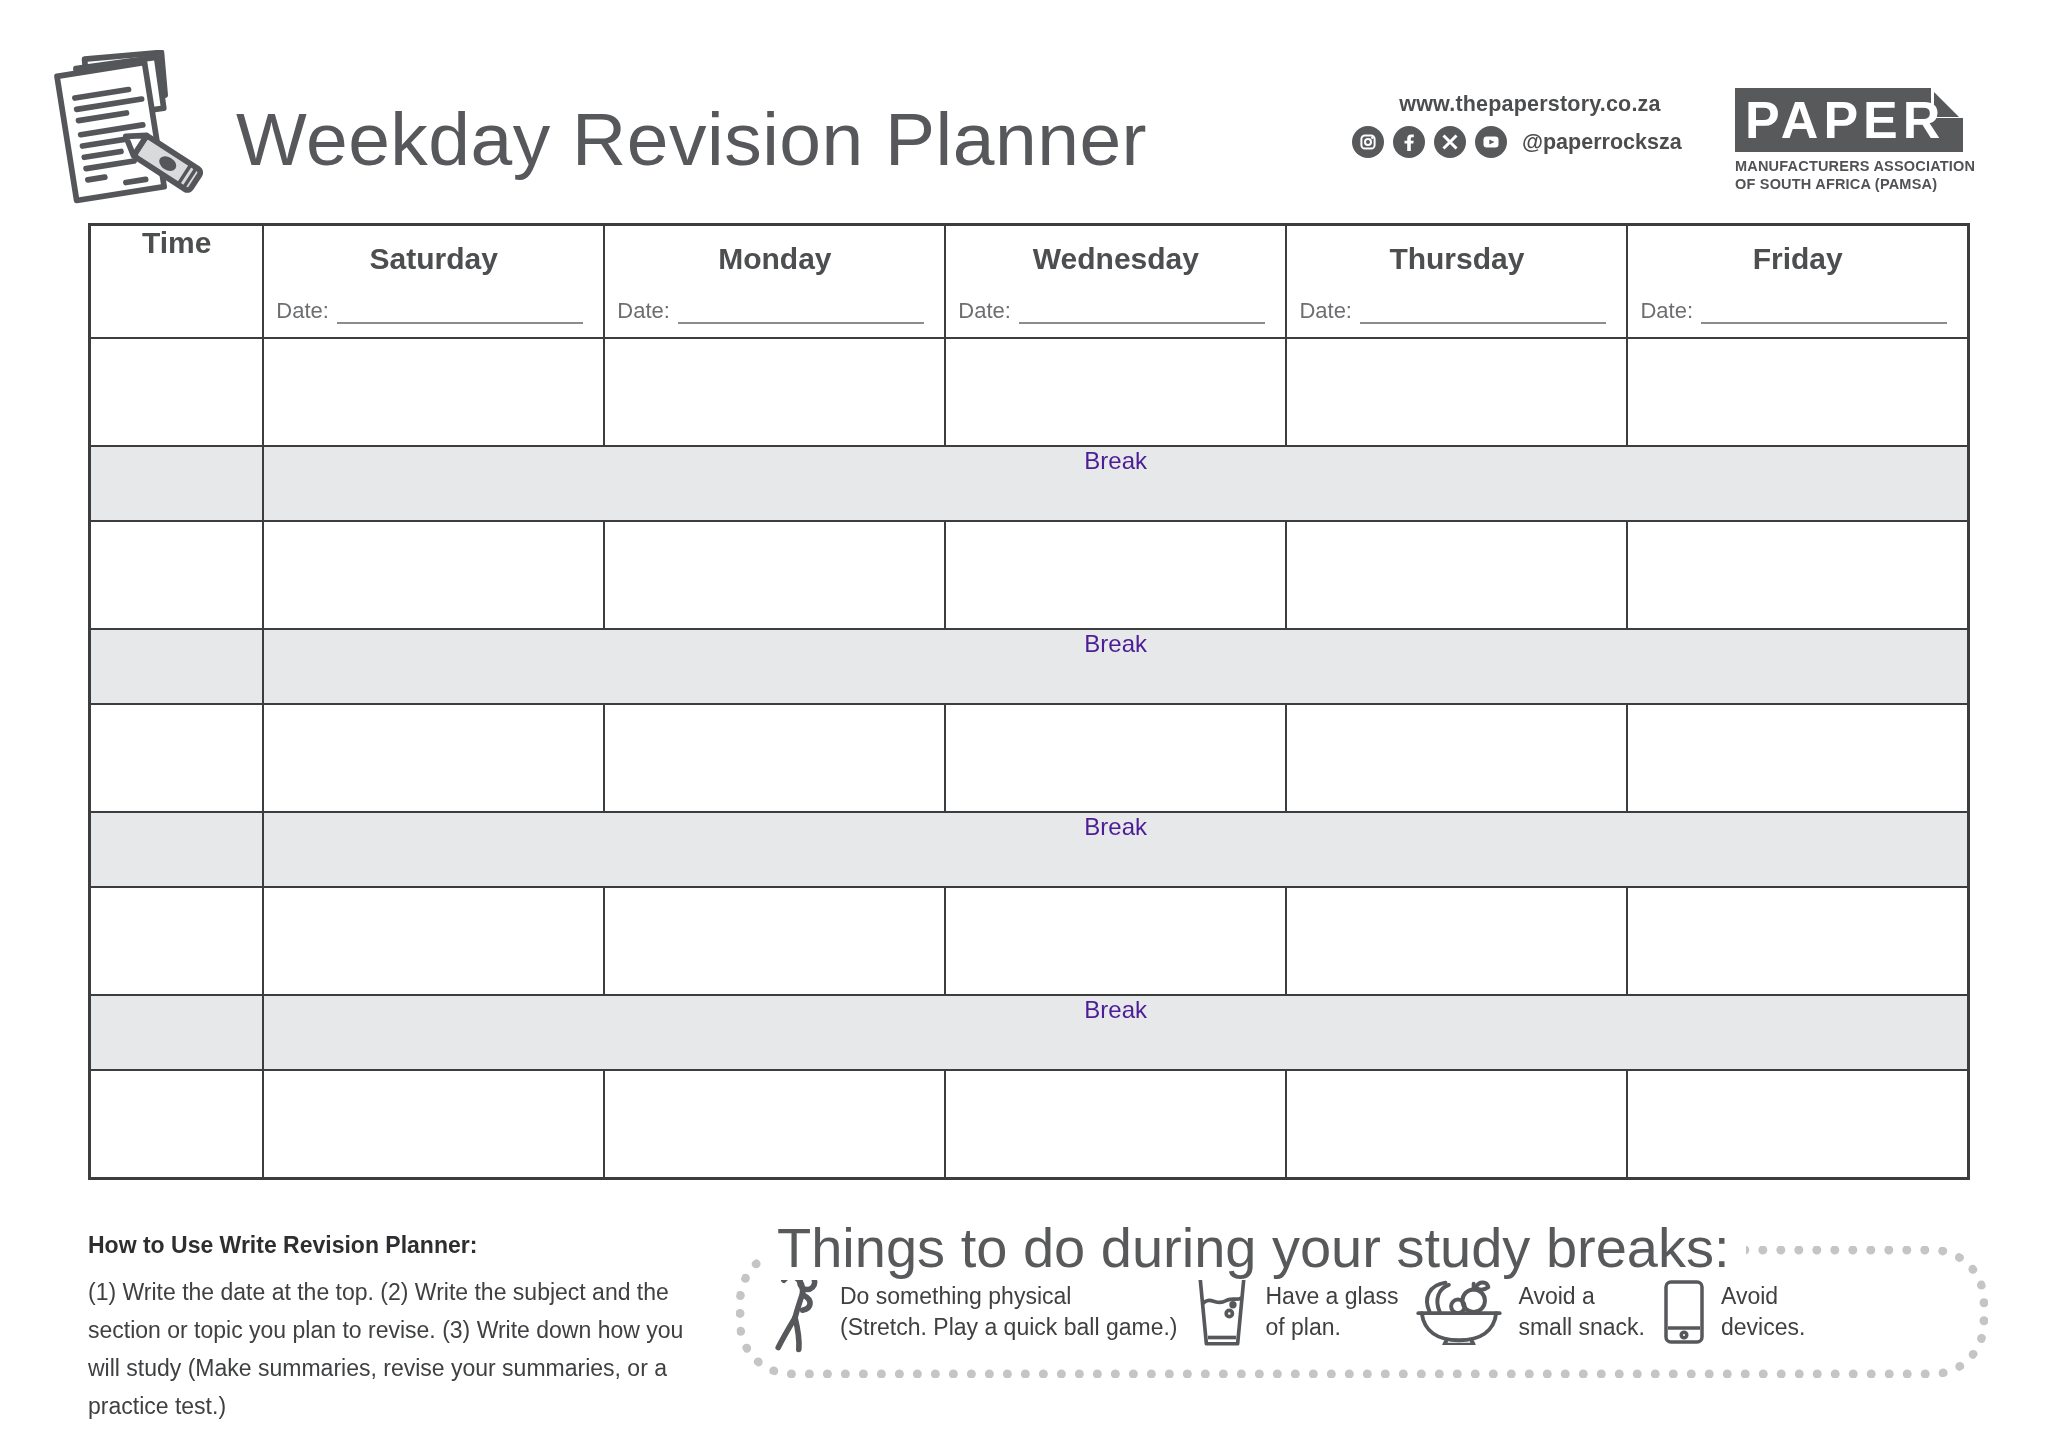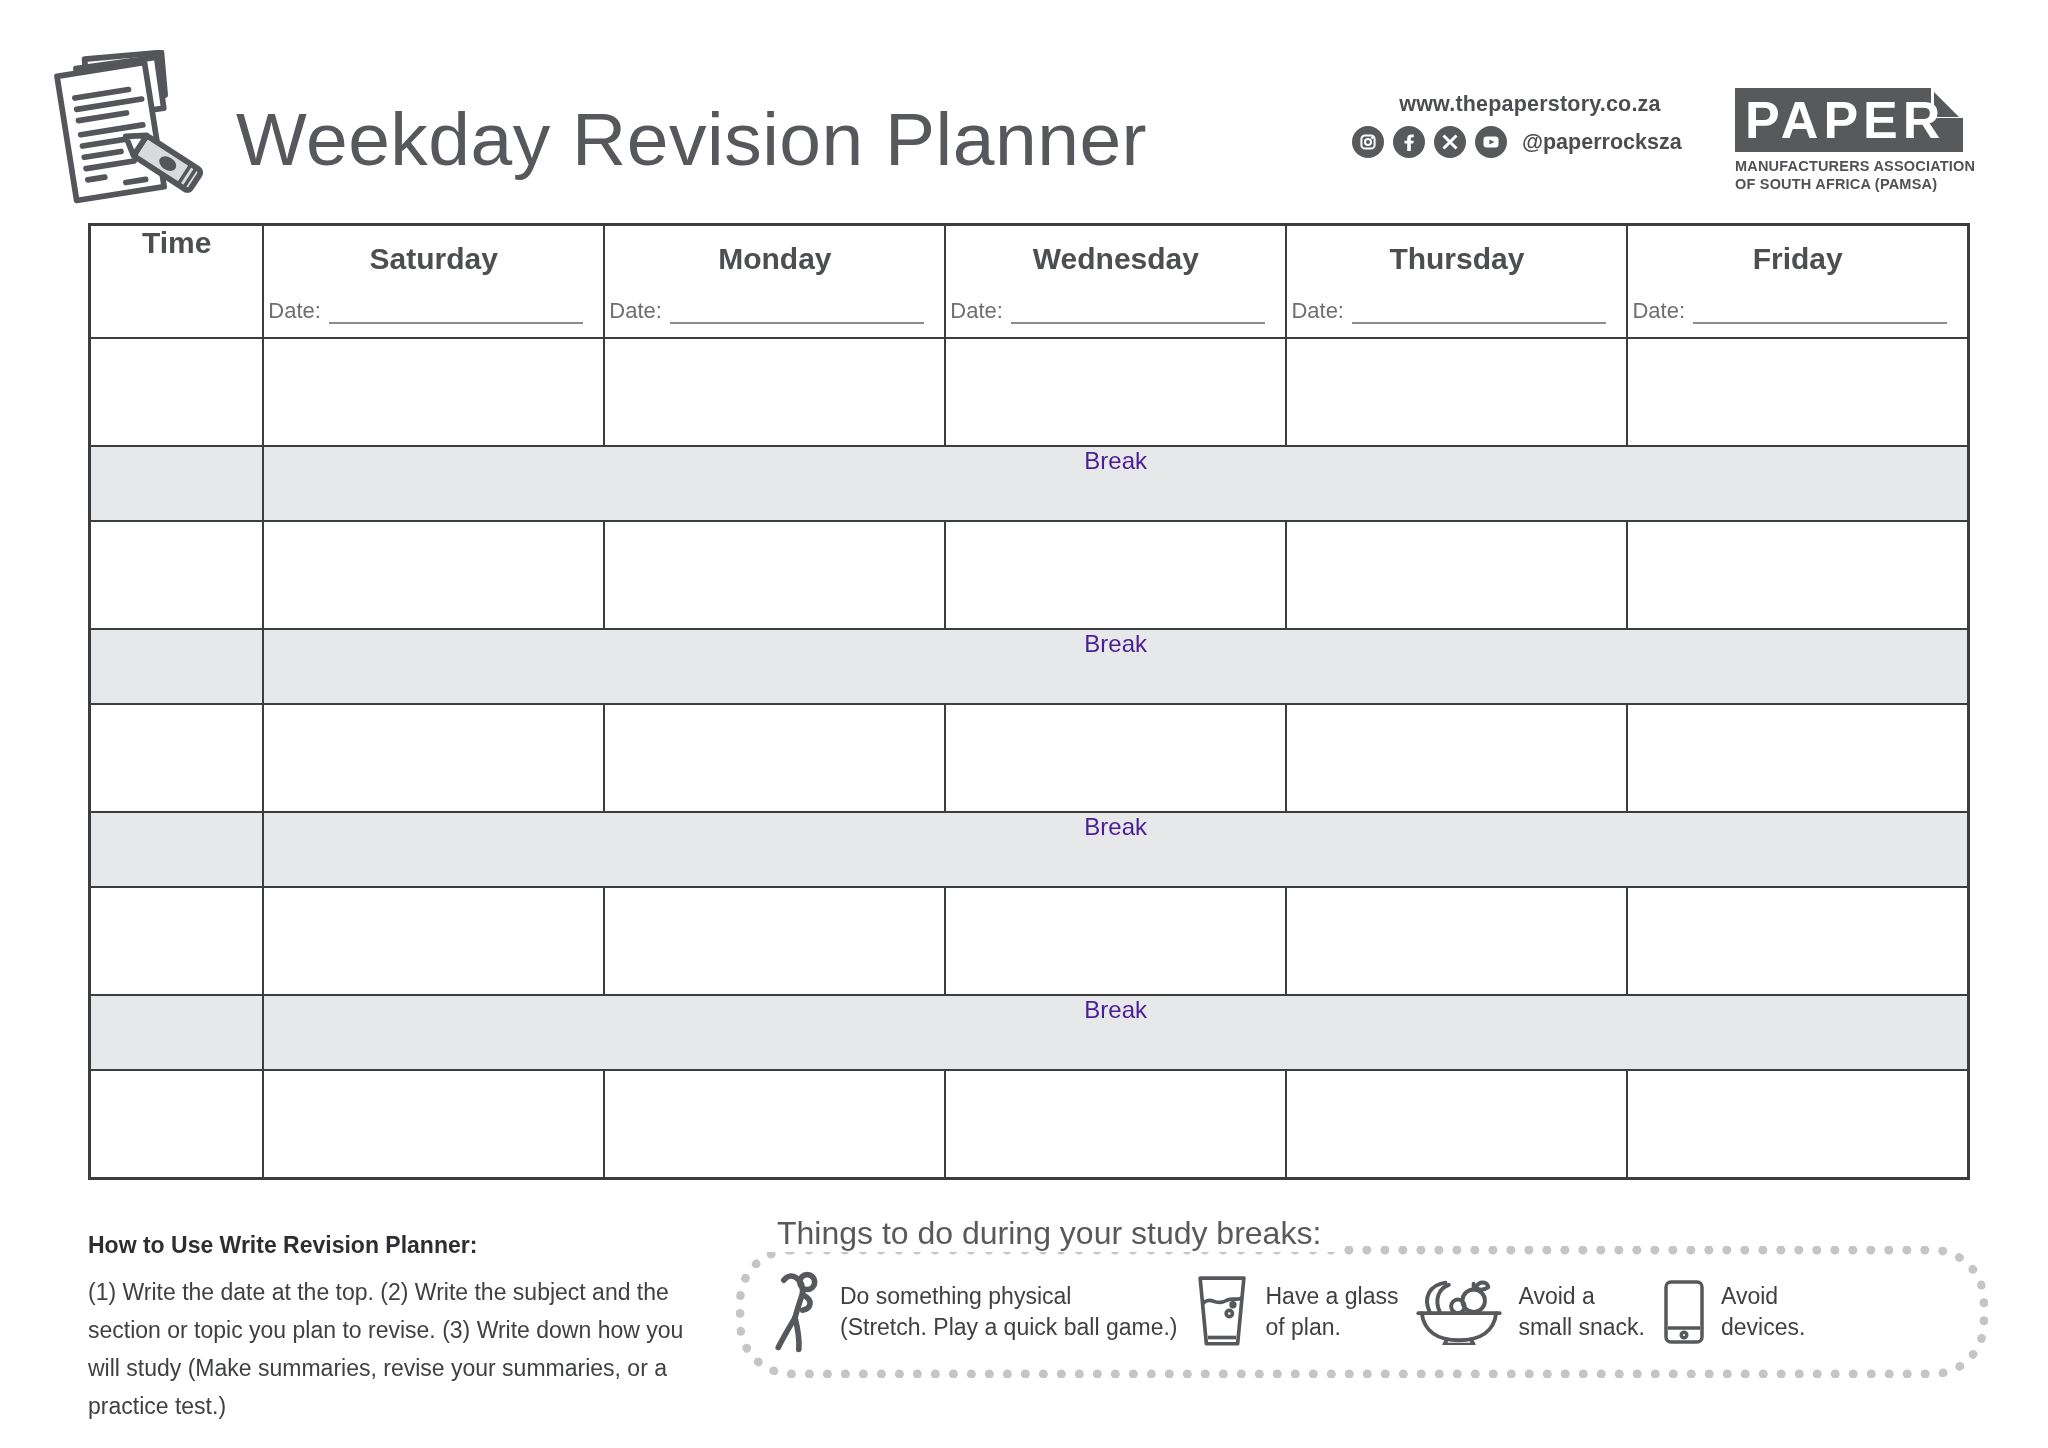--- a/index.html
+++ b/index.html
@@ -22,36 +22,36 @@
               letter-spacing:0.2px;line-height:17.5px;white-space:nowrap;}
 
   
   .tablewrap{position:absolute;left:88px;top:223px;width:1882px;}
   table.planner{width:100%;border-collapse:collapse;table-layout:fixed;border:3px solid #3c3d3f;}
   table.planner col.c-time{width:9.25%;}
   table.planner td,table.planner th{border:2px solid #3c3d3f;padding:0;vertical-align:top;}
   th.th-time{vertical-align:middle;font-size:30px;font-weight:bold;color:#4d4e50;text-align:center;}
   tr.hdr th{height:111px;}
   .day{font-size:30px;font-weight:bold;color:#4d4e50;text-align:center;margin-top:16px;}
-  .daterow{display:flex;align-items:flex-end;margin:20px 20px 0 4px;}
+  .daterow{display:flex;align-items:flex-end;margin:20px 20px 0 12px;}
   .dlab{font-size:22px;color:#6d6e70;font-weight:400;}
   .dline{flex:1;border-bottom:2px solid #8a8c8f;margin-left:8px;height:26px;}
   tr.study td{height:106px;background:#fff;}
   tr.brk td{height:73px;background:#e7e8ea;}
   td.bl{text-align:center;vertical-align:middle;font-size:24px;color:#4c1d95;}
 
   
   .howto{position:absolute;left:88px;top:1232px;width:628px;}
   .howto h3{margin:0;font-size:23px;font-weight:bold;color:#2e2e30;}
   .howto p{margin:14px 0 0 0;font-size:23px;line-height:38px;color:#3f4042;}
 
   .tips{position:absolute;left:736px;top:1246px;width:1252px;height:132px;
         border:9px dotted #c4c5c7;border-radius:55px;box-sizing:border-box;}
   .tips h2{position:absolute;top:-40px;left:16px;margin:0;background:#fff;padding:0 16px;
-           font-size:32px;font-weight:400;color:#58595b;white-space:nowrap;}
+           font-size:56px;font-weight:400;color:#58595b;white-space:nowrap;}
   .tips .items{display:flex;align-items:center;height:100%;padding-left:22px;gap:17px;}
   .item{display:flex;align-items:center;}
   .item .ic{flex:none;margin-right:15px;display:flex;align-items:center;}
   .cap{font-size:23px;line-height:31px;color:#3f4042;white-space:nowrap;}
 
   svg{display:block;}
 </style>
 </head>
 <body>
 

